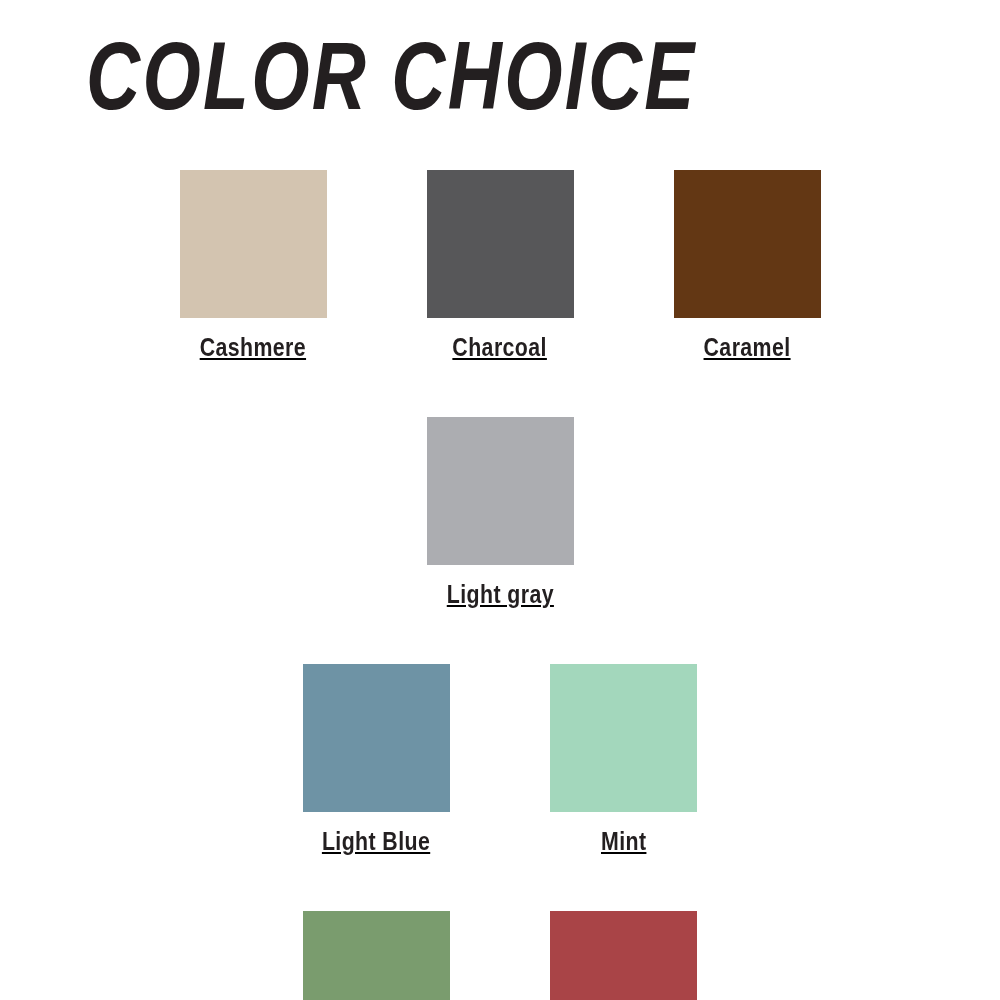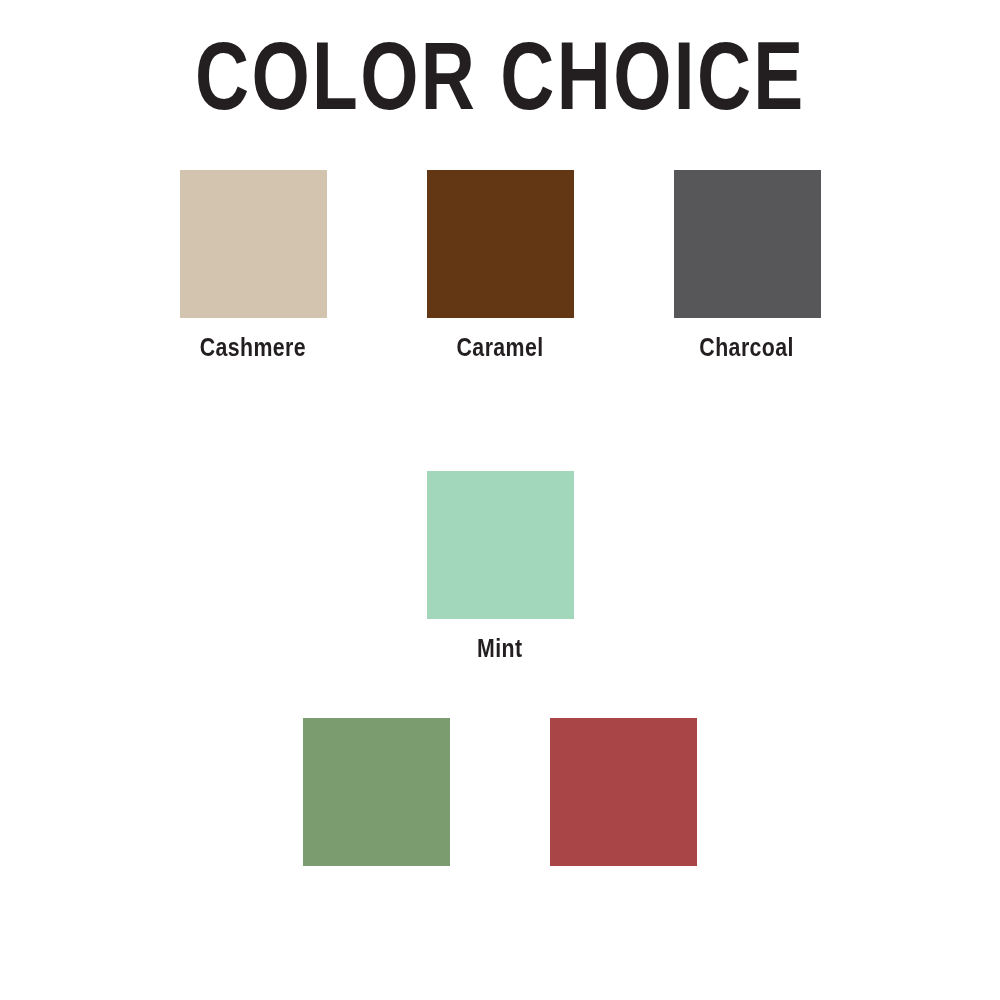--- a/index.html
+++ b/index.html
@@ -21,21 +21,21 @@
     background: #ffffff;
     box-sizing: border-box;
   }
 
   
   .title-wrap {
     position: absolute;
     top: 28px;
     left: 0;
     width: 1000px;
-    text-align: center;
+    font-style: italic;
   }
   .poster-title {
     display: inline-block;
     font-family: "Liberation Sans Narrow", "Liberation Sans", sans-serif;
     font-size: 96px;
     line-height: 1.0;
     font-weight: 700;
     color: #231f20;
     letter-spacing: 3px;
     transform: scaleX(0.78);
@@ -49,20 +49,21 @@
     position: absolute;
     top: 170px;
     left: 0;
     width: 1000px;
   }
   .swatch-row {
     display: flex;
     justify-content: center;
     width: 1000px;
     margin-bottom: 54px;
+    text-decoration: underline;
   }
   .swatch-row:last-child {
     margin-bottom: 0;
   }
   .swatch-cell {
     width: 247px;
     display: flex;
     flex-direction: column;
     align-items: center;
   }
@@ -94,31 +95,39 @@
     <h1 class="poster-title">COLOR CHOICE</h1>
   </div>
 
   <div class="grid">
       <div class="swatch-row">
         <div class="swatch-cell">
           <div class="swatch-chip" style="background: rgb(211, 196, 176);"></div>
           <div class="swatch-label">Cashmere</div>
         </div>
         <div class="swatch-cell">
+          <div class="swatch-chip" style="background: rgb(87, 87, 89);"></div>
+          <div class="swatch-label">Charcoal</div>
+        </div>
+        <div class="swatch-cell">
           <div class="swatch-chip" style="background: rgb(99, 55, 20);"></div>
           <div class="swatch-label">Caramel</div>
         </div>
+      </div>
+      <div class="swatch-row">
         <div class="swatch-cell">
-          <div class="swatch-chip" style="background: rgb(87, 87, 89);"></div>
-          <div class="swatch-label">Charcoal</div>
+          <div class="swatch-chip" style="background: rgb(172, 173, 177);"></div>
+          <div class="swatch-label">Light gray</div>
         </div>
       </div>
       <div class="swatch-row">
-      </div>
-      <div class="swatch-row">
+        <div class="swatch-cell">
+          <div class="swatch-chip" style="background: rgb(110, 147, 165);"></div>
+          <div class="swatch-label">Light Blue</div>
+        </div>
         <div class="swatch-cell">
           <div class="swatch-chip" style="background: rgb(163, 215, 188);"></div>
           <div class="swatch-label">Mint</div>
         </div>
       </div>
       <div class="swatch-row">
         <div class="swatch-cell">
           <div class="swatch-chip" style="background: rgb(122, 156, 110);"></div>
         </div>
         <div class="swatch-cell">

